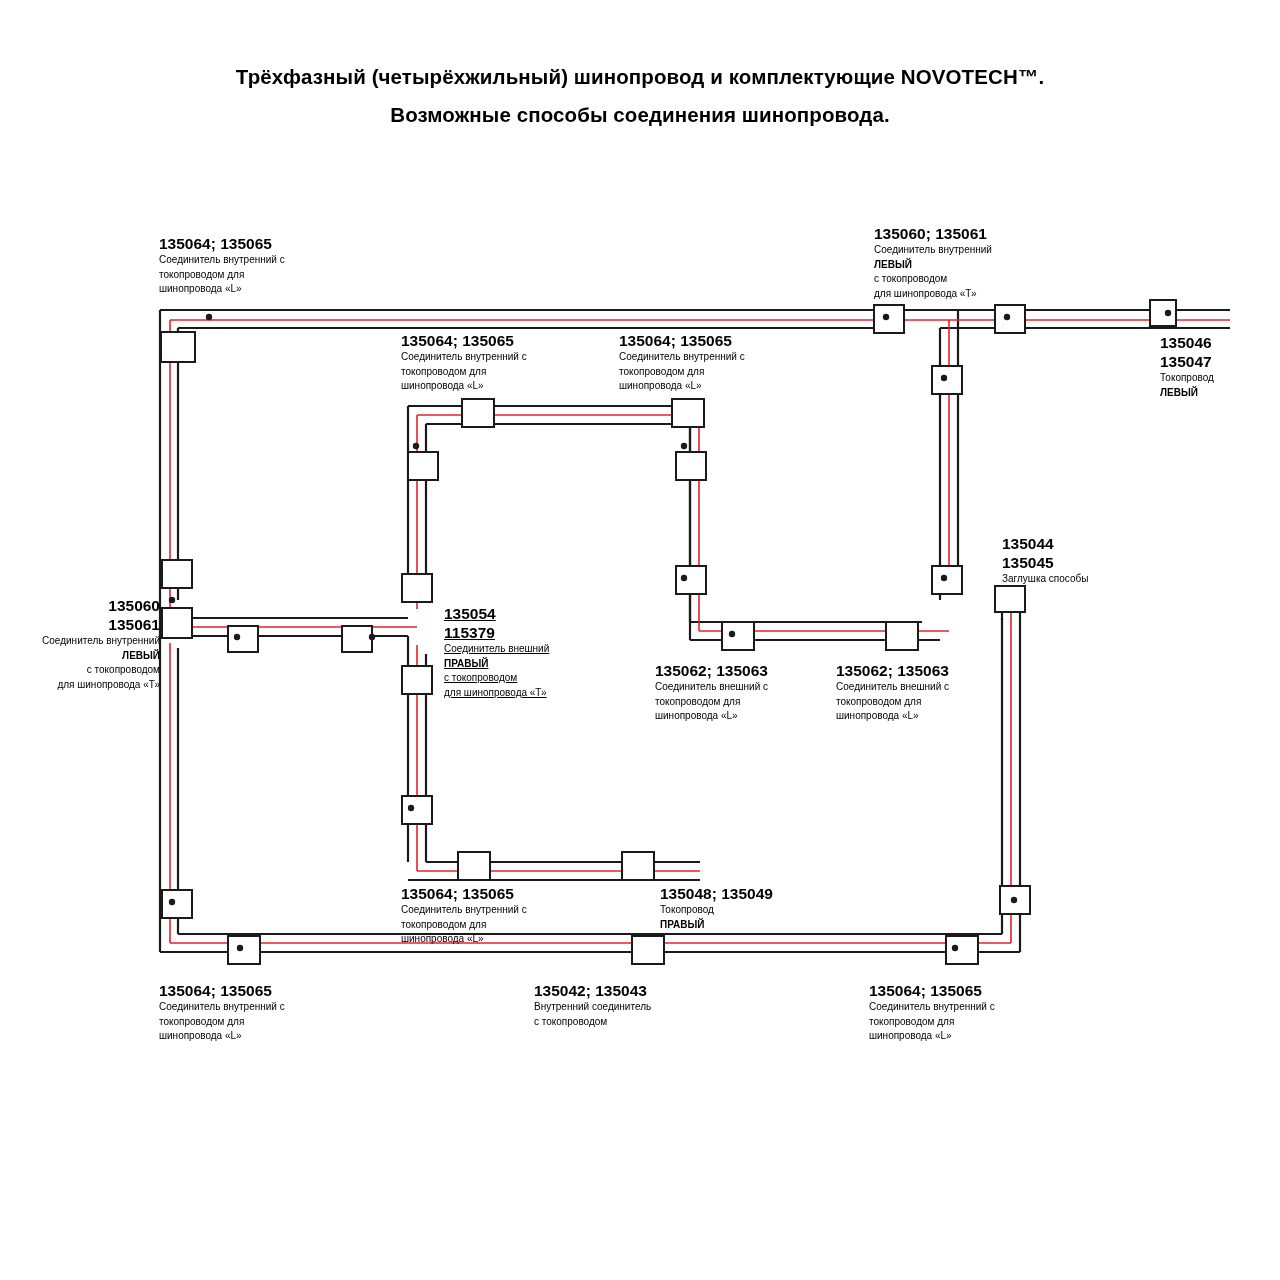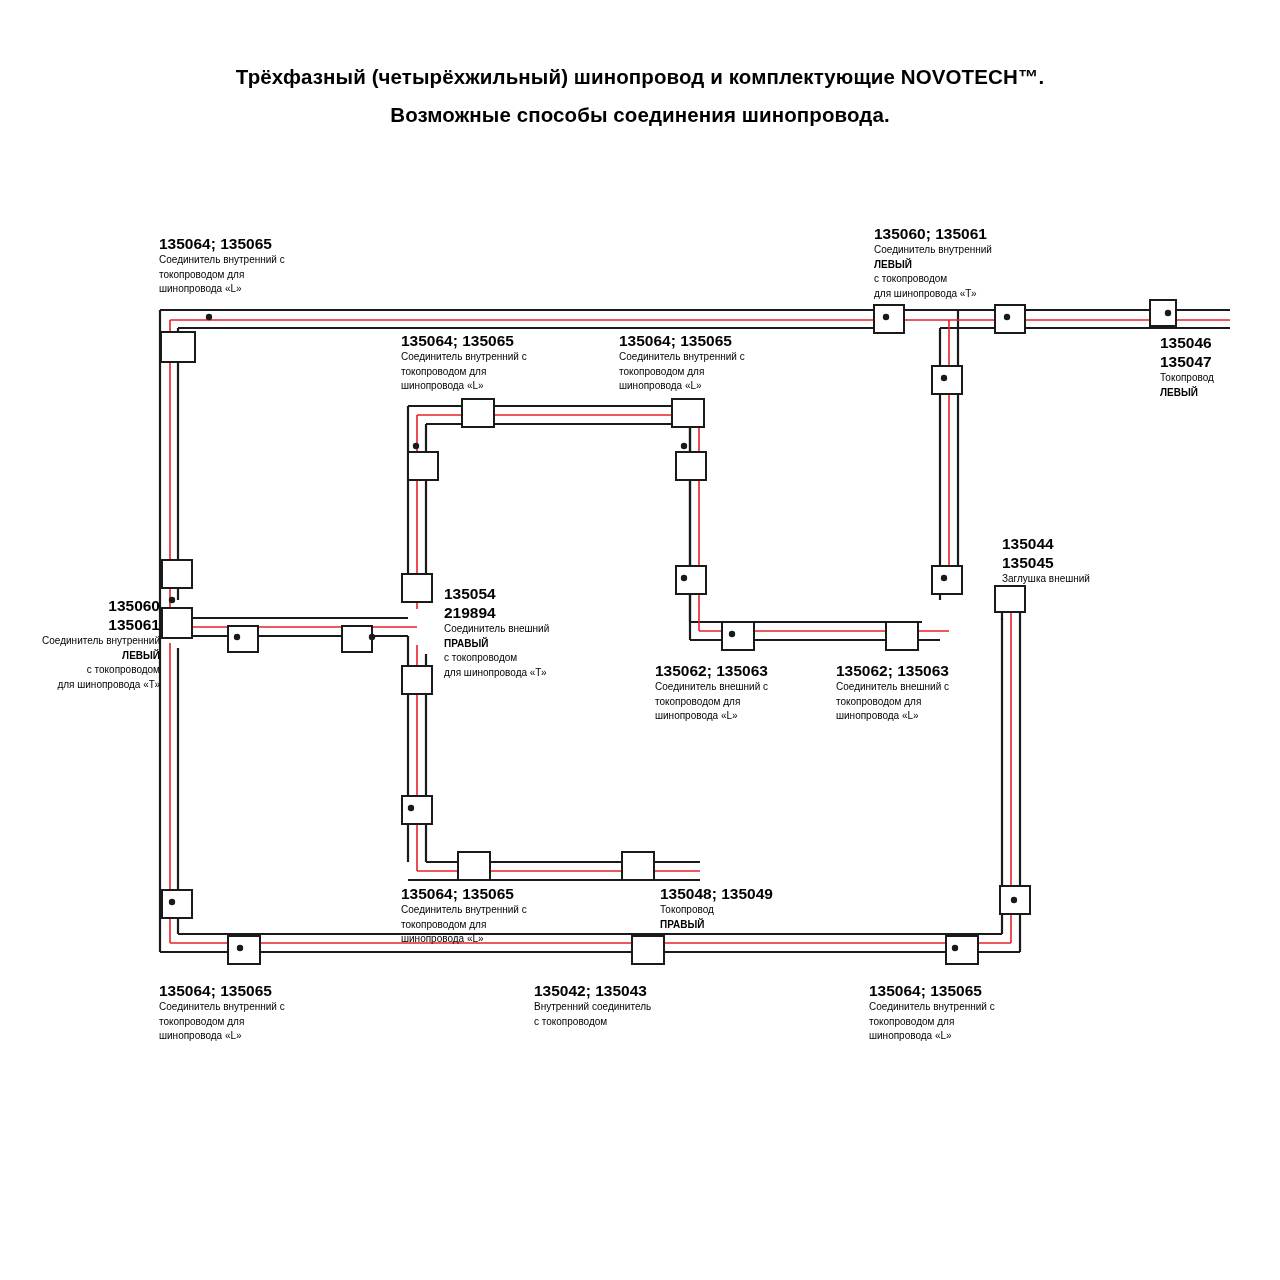--- a/index.html
+++ b/index.html
@@ -234,35 +234,35 @@
   <div class="callout" style="left:1160px; top:333px;">
     <div class="code">135046</div>
     <div class="code">135047</div>
     <div class="desc">Токопровод</div>
     <div class="desc" style="font-weight:bold;">ЛЕВЫЙ</div>
   </div>
 
   <div class="callout" style="left:1002px; top:534px;">
     <div class="code">135044</div>
     <div class="code">135045</div>
-    <div class="desc">Заглушка внешний</div>
+    <div class="desc">Заглушка способы</div>
   </div>
 
   <div class="callout right-align" style="left:0px; top:588px; width:160px;">
     <div class="code">135060</div>
     <div class="code">135061</div>
     <div class="desc">Соединитель внутренний</div>
     <div class="desc" style="font-weight:bold;">ЛЕВЫЙ</div>
     <div class="desc">с токопроводом</div>
     <div class="desc">для шинопровода «Т»</div>
   </div>
 
-  <div class="callout" style="left:444px; top:584px;">
+  <div class="callout" style="left:444px; top:604px;text-decoration:underline;">
     <div class="code">135054</div>
-    <div class="code">219894</div>
+    <div class="code">115379</div>
     <div class="desc">Соединитель внешний</div>
     <div class="desc" style="font-weight:bold;">ПРАВЫЙ</div>
     <div class="desc">с токопроводом</div>
     <div class="desc">для шинопровода «Т»</div>
   </div>
 
   <div class="callout" style="left:655px; top:661px;">
     <div class="code">135062; 135063</div>
     <div class="desc">Соединитель внешний с</div>
     <div class="desc">токопроводом для</div>

